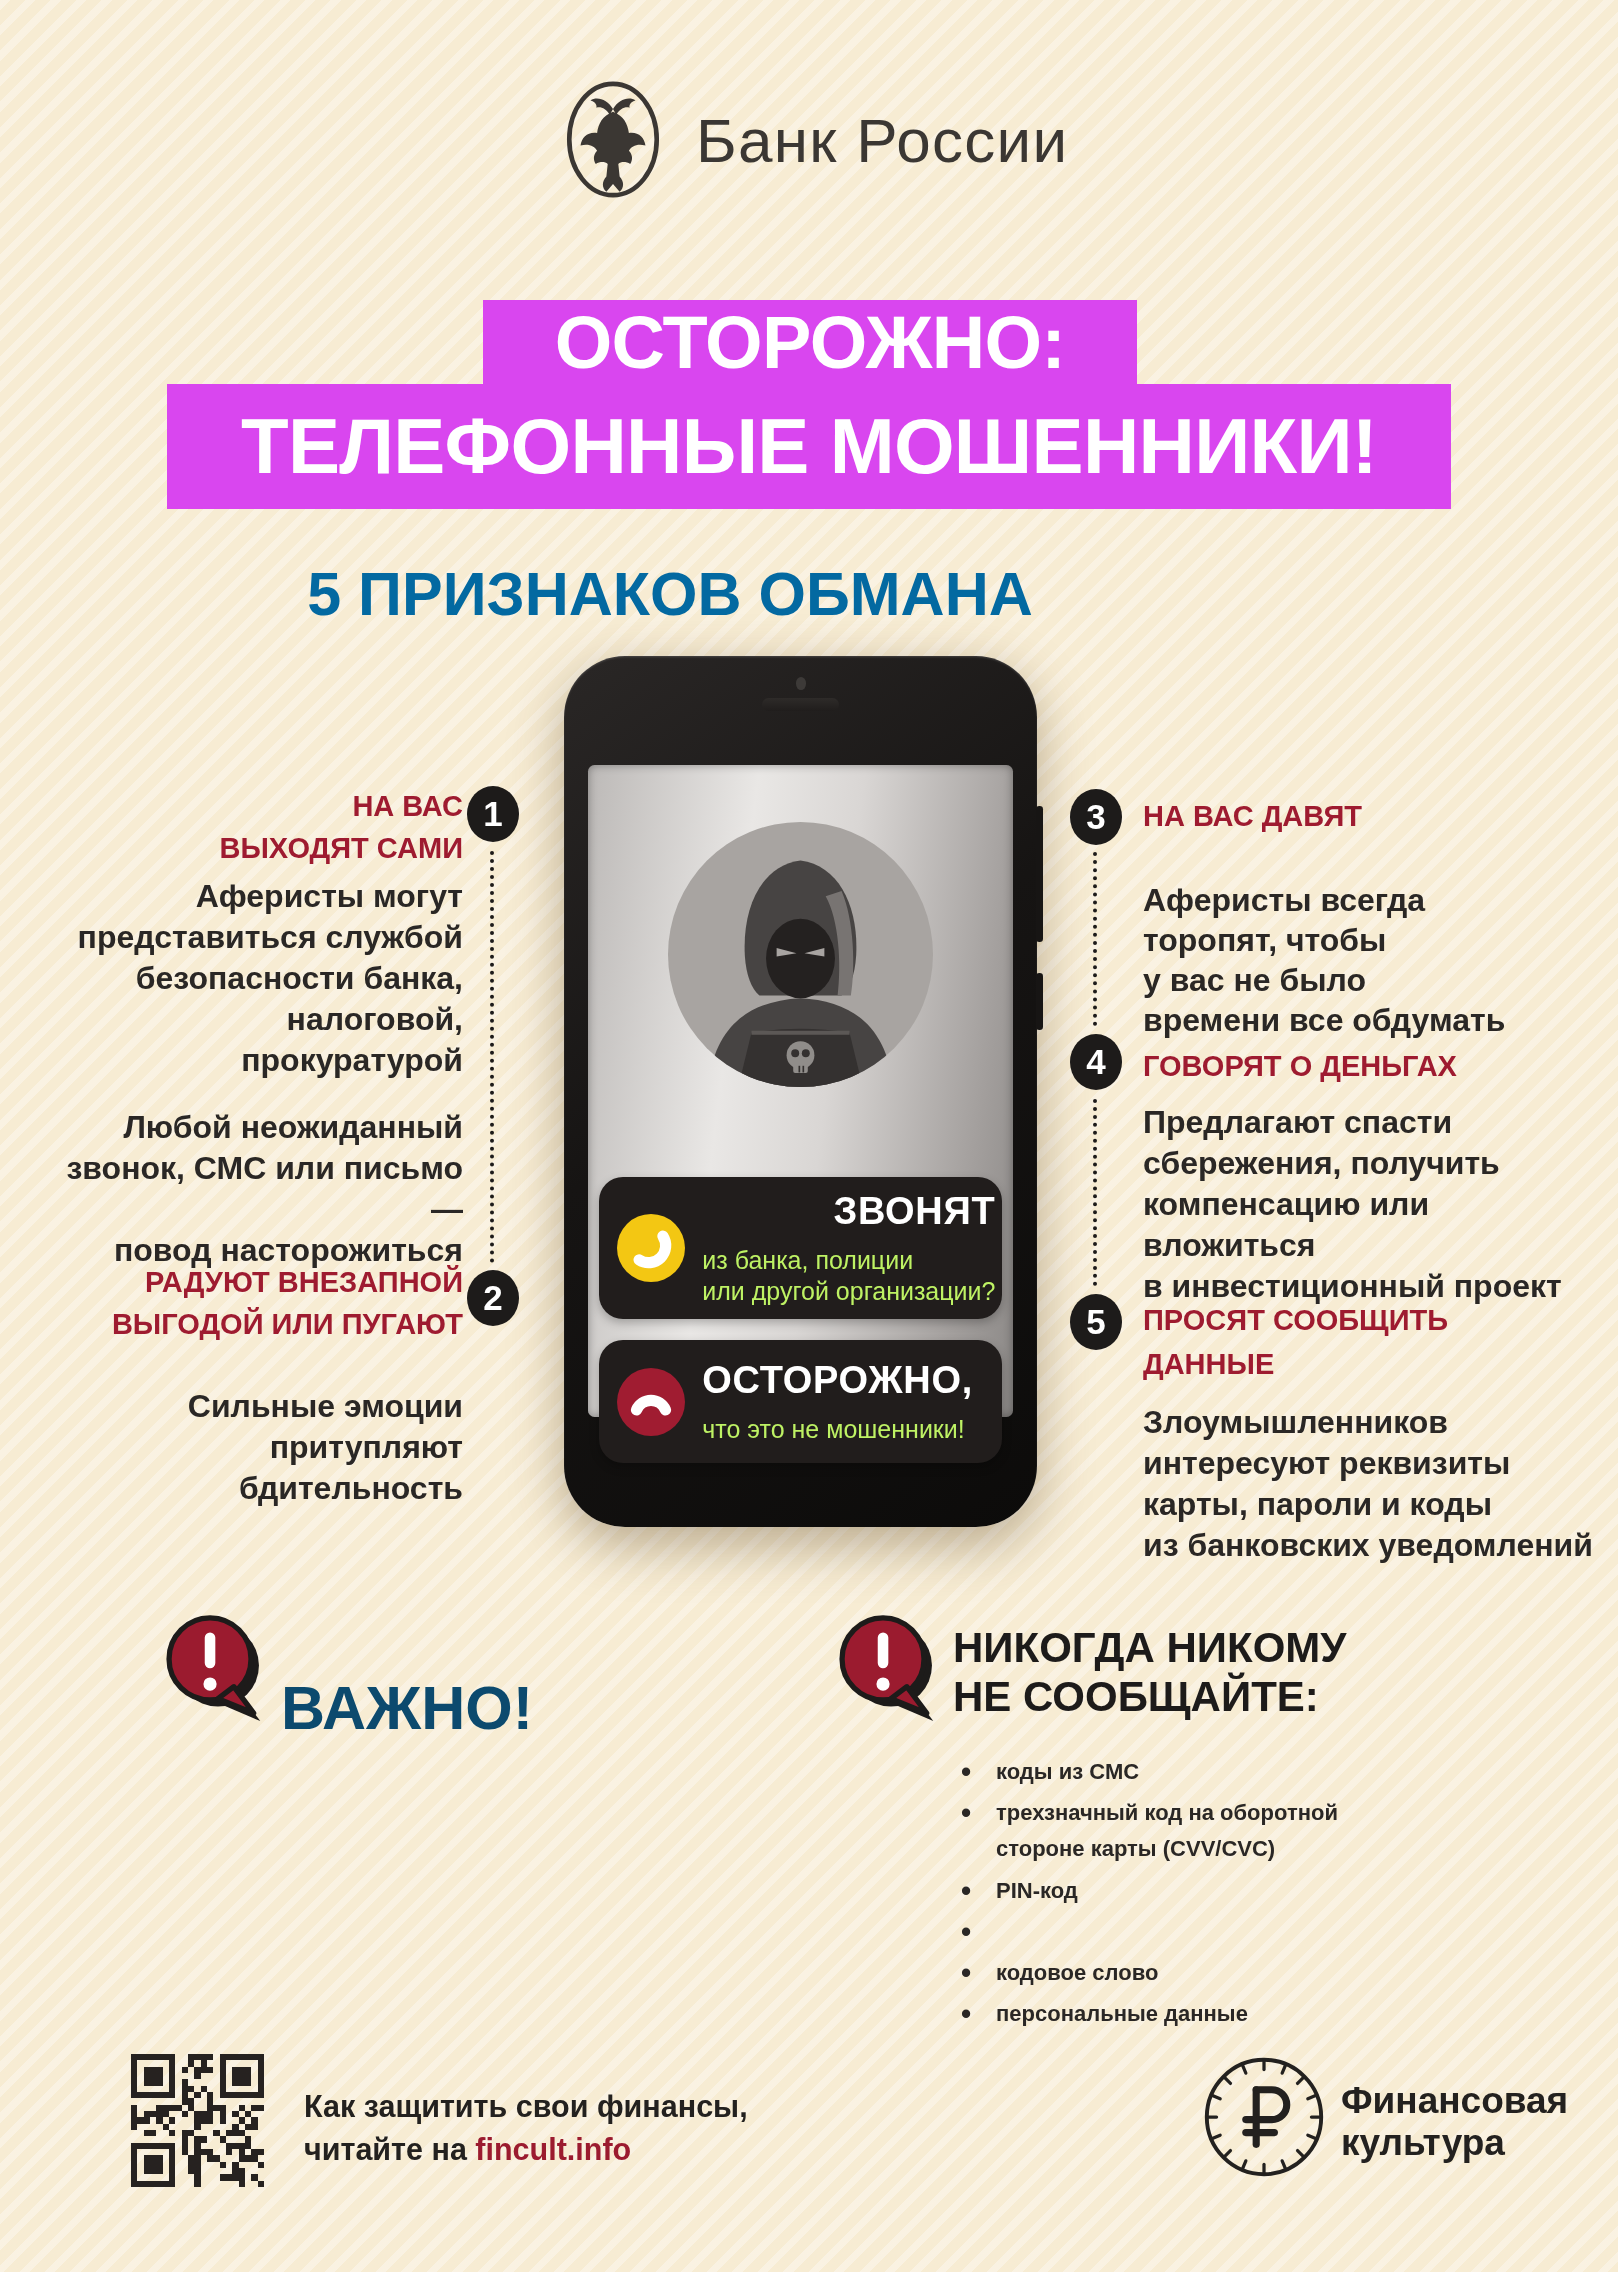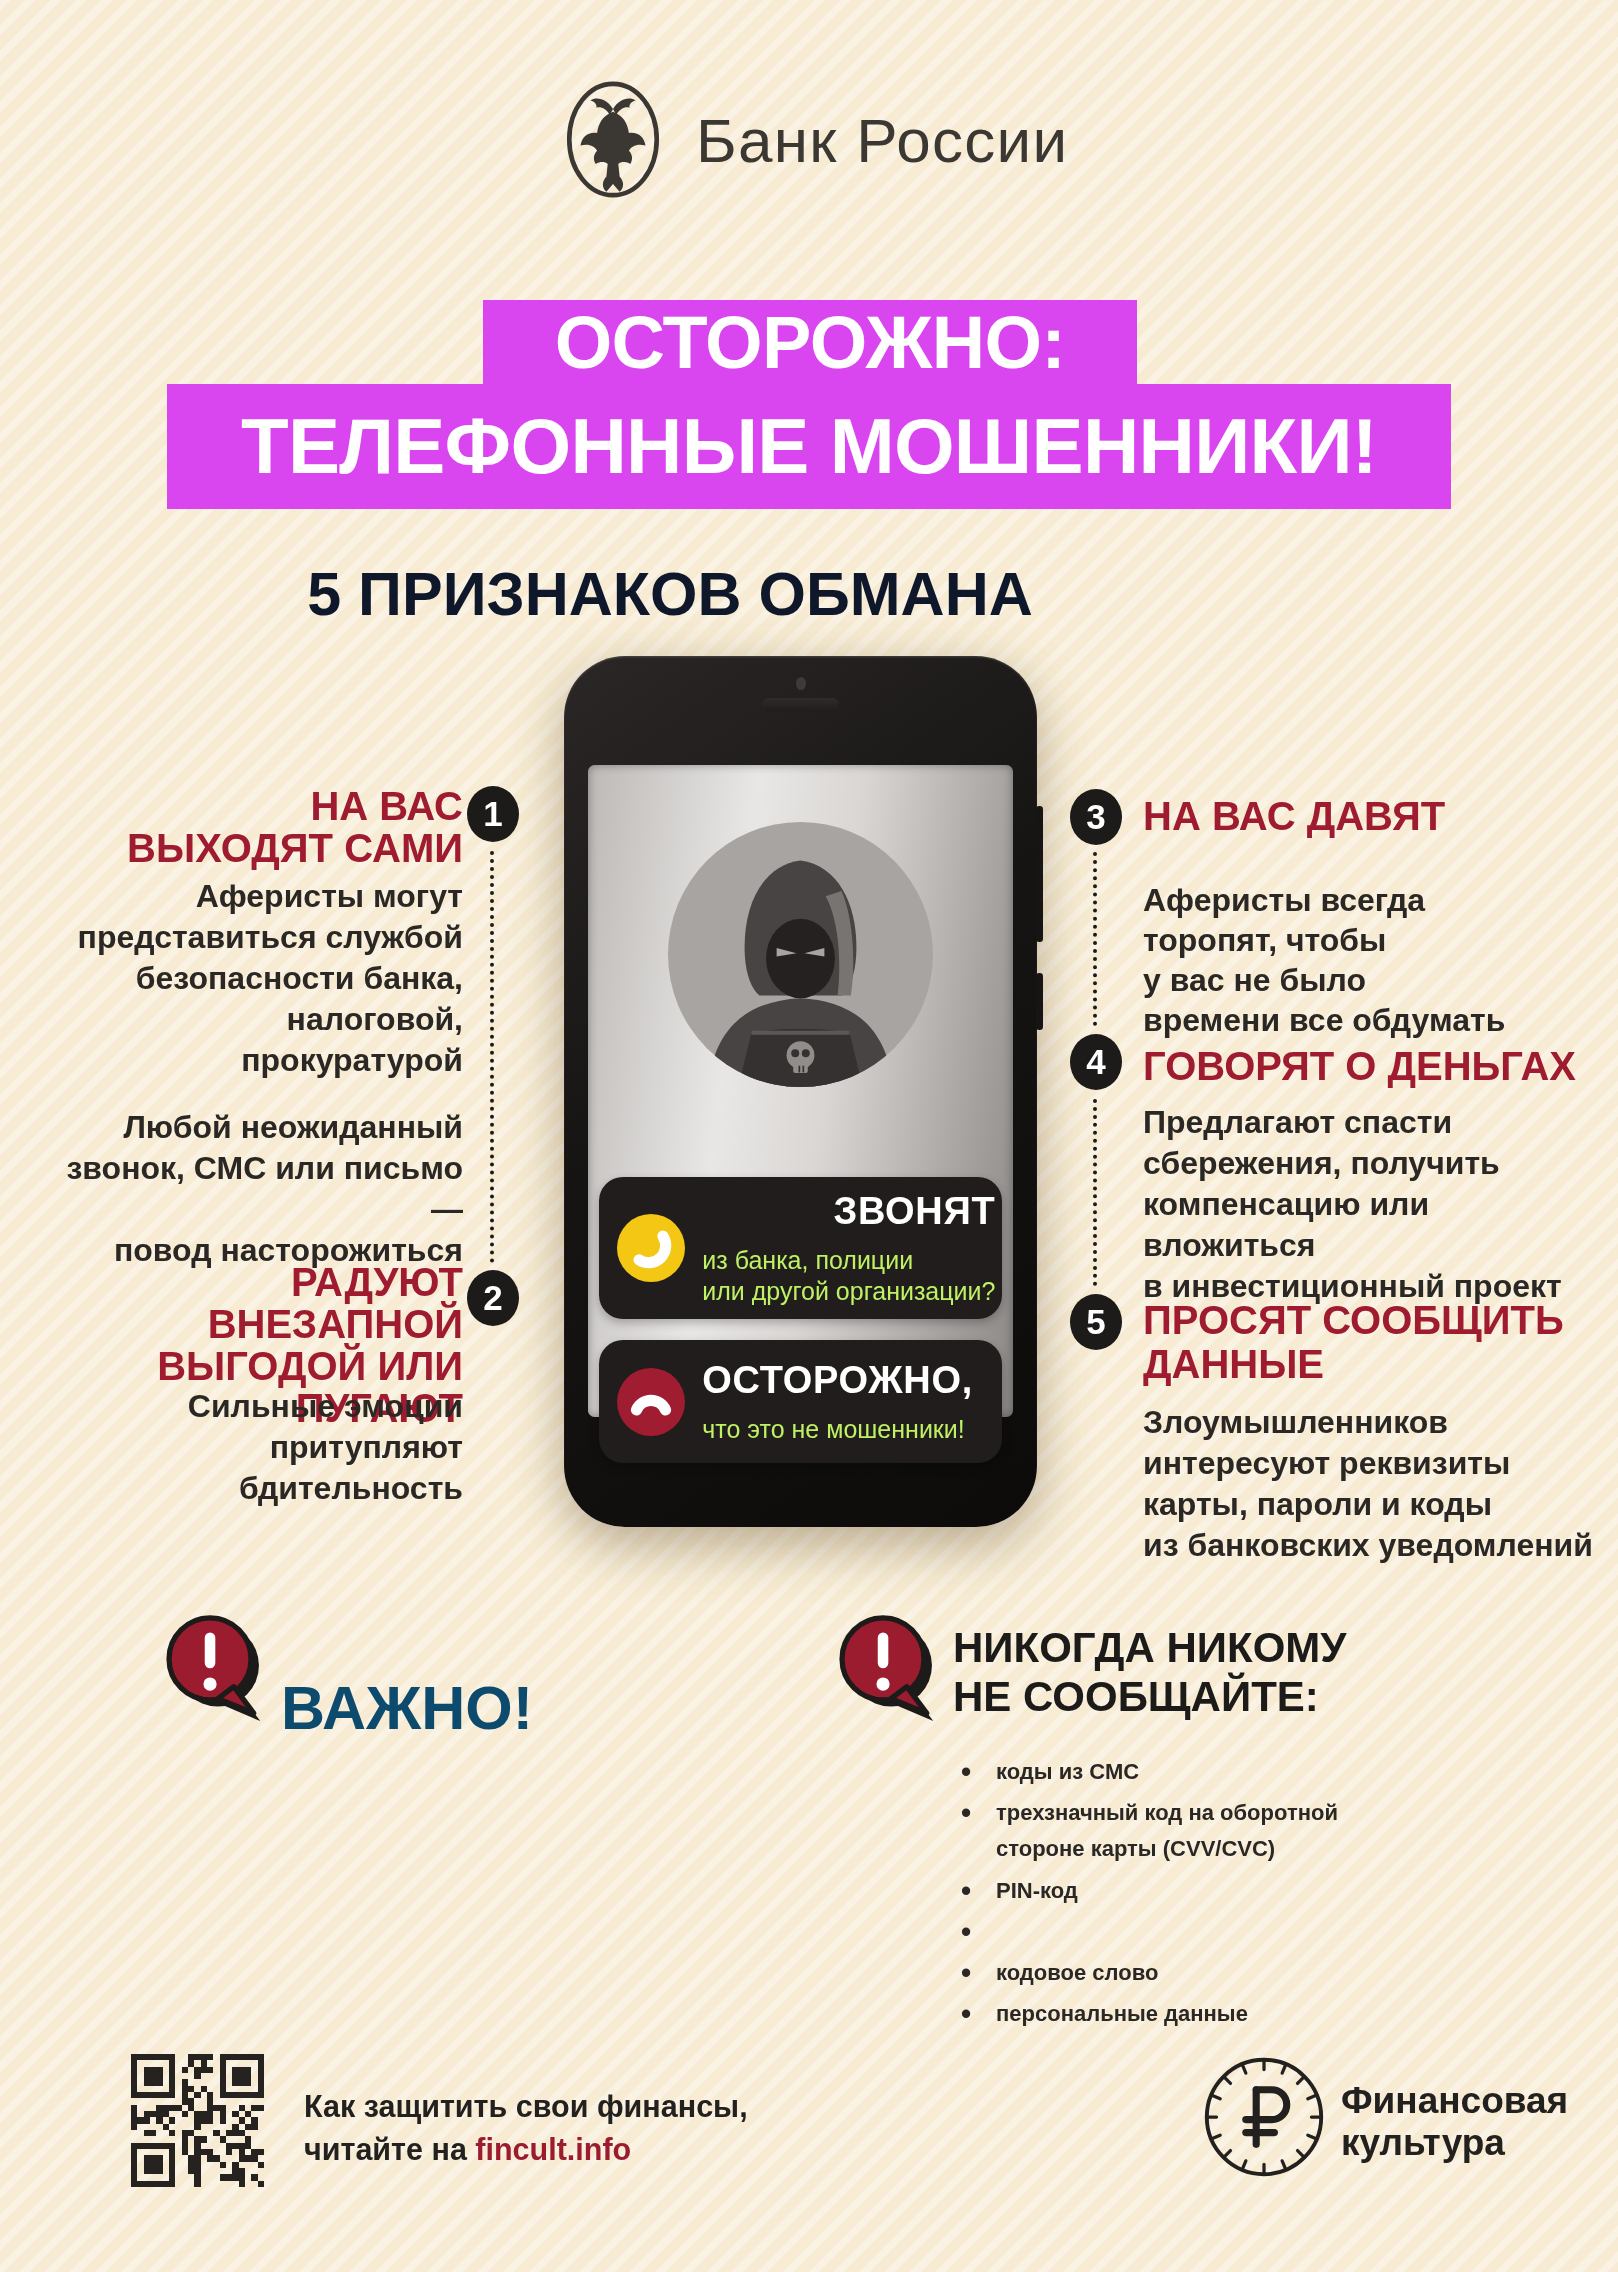--- a/index.html
+++ b/index.html
@@ -14,21 +14,21 @@
   .pre { white-space:pre-line; }
 
   
   .bank-name { left:696px; top:105px; font-size:62px; font-weight:400; color:#3b3733; letter-spacing:1.3px; }
   .eagle { left:560px; top:77px; }
 
   
   .banner { background:#d946ef; color:#ffffff; text-align:center; font-weight:700; letter-spacing:-0.7px; }
   .banner1 { left:483px; top:300px; width:654px; height:84px; font-size:74px; line-height:85px; }
   .banner2 { left:167px; top:384px; width:1284px; height:125px; font-size:78px; line-height:125px; }
-  .subtitle { left:0; top:559px; width:1340px; text-align:center; font-size:61px; font-weight:700; color:#0f172a; letter-spacing:0; }
+  .subtitle { left:0; top:559px; width:1340px; text-align:center; font-size:61px; font-weight:700; color:#0369a1; letter-spacing:0; }
 
   
   .phone { left:564px; top:656px; width:473px; height:871px; border-radius:61px;
            background:linear-gradient(145deg,#2a2726 0%,#161413 45%,#0c0b0a 100%);
            box-shadow:0 17px 53px rgba(80,55,20,.38), inset 0 1.3px 2px rgba(255,255,255,.14); }
   .side-btn { position:absolute; right:-6px; width:7.3px; background:#171514; border-radius:3.3px; }
   .camera-dot { position:absolute; left:232px; top:21px; width:10px; height:12.6px; border-radius:50%; background:#3d3a38; }
   .speaker { position:absolute; left:198px; top:42px; width:77px; height:12.6px; border-radius:6.6px;
              background:linear-gradient(180deg,#2e2b29,#201d1c); }
   .screen { position:absolute; left:24px; top:109px; width:425px; height:652px; border-radius:6.6px;
@@ -44,21 +44,21 @@
   .ic-call { background:#f3c713; }
   .ic-hang { background:#a01c31; }
   .card-tx { margin-left:17px; color:#fff; }
   .card-title { font-size:38px; font-weight:700; letter-spacing:0.7px;text-align:right; }
   .card-sub { font-size:25px; line-height:31px; font-weight:400; color:#bef264; margin-top:12px; }
 
   
   .num { width:52px; height:56px; border-radius:50%; background:#1d1b1a; color:#fff;
          font-size:35px; font-weight:700; text-align:center; line-height:56px; }
   .dotline { width:0; border-left:4px dotted #1d1b1a; }
-  .shead { font-size:40px; line-height:42px; font-weight:700; color:#9e1b30; }
+  .shead { font-size:29px; line-height:42px; font-weight:700; color:#9e1b30; }
   .sbody { font-size:32px; line-height:41px; font-weight:700; color:#2a2725; }
   .ralign { text-align:right; }
   .n1 { left:467px; top:786px; } .n2 { left:467px; top:1270px; }
   .n3 { left:1070px; top:789px; } .n4 { left:1070px; top:1034px; } .n5 { left:1070px; top:1294px; }
   .dl1 { left:490px; top:851px; height:412px; }
   .dr1 { left:1093px; top:852px; height:174px; }
   .dr2 { left:1093px; top:1099px; height:187px; }
   .h1 { left:40px; top:785px; width:423px; }
   .b1a { left:40px; top:876px; width:423px; }
   .b1b { left:40px; top:1107px; width:423px; }

